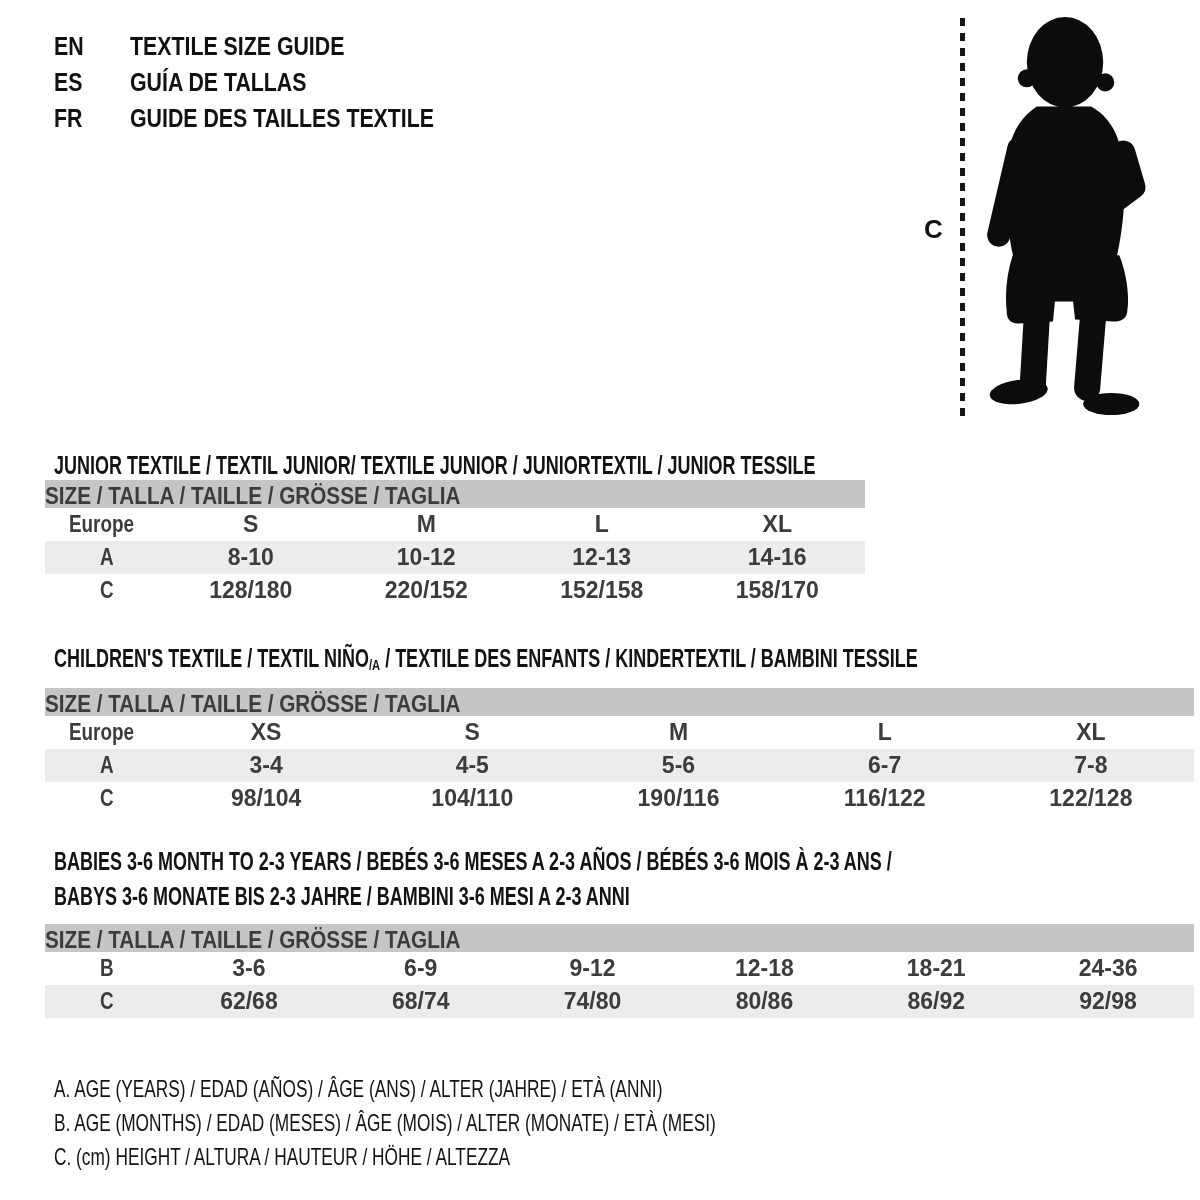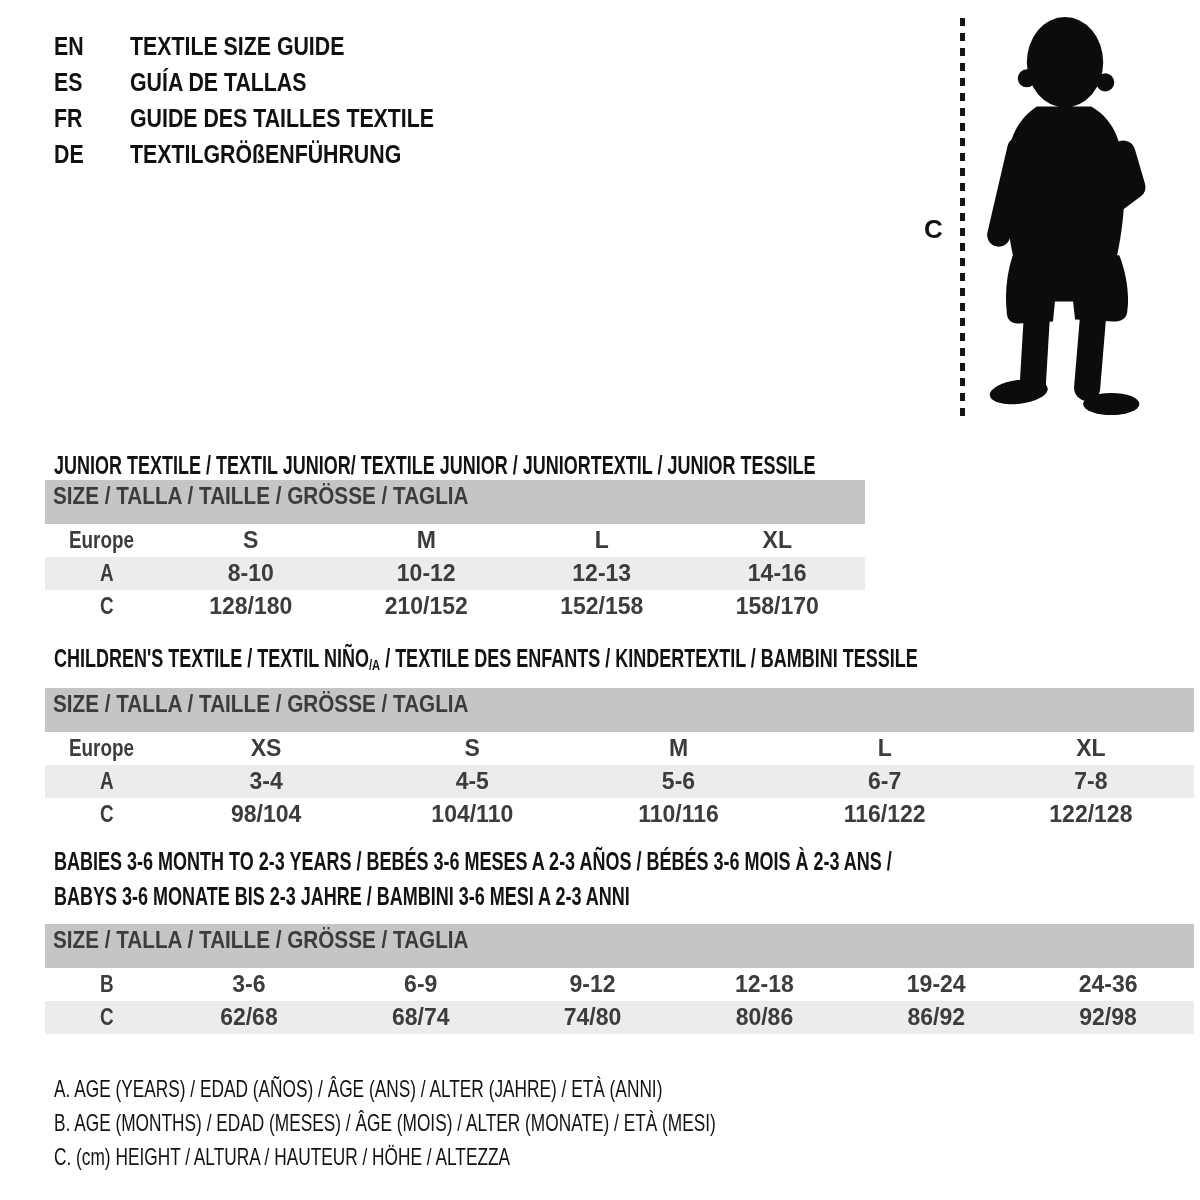--- a/index.html
+++ b/index.html
@@ -25,21 +25,21 @@
   .measure-line { position:absolute; left:948px; top:18px; width:5px; height:398px;
                   background:repeating-linear-gradient(to bottom,#161616 0 8px,transparent 8px 15px); }
   .measure-label{ position:absolute; left:912px; top:214px; font-size:26px; font-weight:bold; }
 
   
   .sec-title { position:absolute; left:42px; font-size:25px; font-weight:bold; line-height:26px; color:#131313; }
   .sub-a { font-size:0.62em; vertical-align:-0.22em; }
 
   
   .size-table { position:absolute; left:33px; color:#3c3c3b; }
-  .size-bar   { height:44px; line-height:32px; background:#c5c5c5; padding-left:8px;
+  .size-bar   { height:28px; line-height:32px; background:#c5c5c5; 
                 font-size:23px; font-weight:bold; color:#3c3c3b; }
   .trow  { display:grid; align-items:center; height:33px; font-size:23px; font-weight:bold; }
   .cols4 { grid-template-columns:118px repeat(4,1fr); }
   .cols5 { grid-template-columns:118px repeat(5,1fr); }
   .cols6 { grid-template-columns:118px repeat(6,1fr); }
   .trow.shaded { background:#ececec; }
   .rlabel { padding-left:9px; text-align:center; }
   .cell   { text-align:center; }
 
   
@@ -56,24 +56,20 @@
       <span class="lang-code"><span class="cond-m">EN</span></span>
       <span class="cond-m">TEXTILE SIZE GUIDE</span>
     </div>
     <div class="lang-row">
       <span class="lang-code"><span class="cond-m">ES</span></span>
       <span class="cond-m">GUÍA DE TALLAS</span>
     </div>
     <div class="lang-row">
       <span class="lang-code"><span class="cond-m">FR</span></span>
       <span class="cond-m">GUIDE DES TAILLES TEXTILE</span>
-    </div>
-    <div class="lang-row">
-      <span class="lang-code"><span class="cond-m">DE</span></span>
-      <span class="cond-m">TEXTILGRÖßENFÜHRUNG</span>
     </div>
   </div>
 
   <div class="measure-line"></div>
   <div class="measure-label">C</div>
 
   <svg class="figure-svg" viewBox="0 0 170 400" aria-hidden="true">
     <g fill="#0c0c0c" stroke="#0c0c0c">
       <ellipse cx="88" cy="48" rx="38" ry="45" stroke="none"></ellipse>
       <circle cx="50" cy="64" r="9" stroke="none"></circle>
@@ -118,21 +114,21 @@
     <div class="trow cols4 shaded">
       <span class="rlabel"><span class="cond-m">A</span></span>
       <span class="cell">8-10</span>
       <span class="cell">10-12</span>
       <span class="cell">12-13</span>
       <span class="cell">14-16</span>
     </div>
     <div class="trow cols4">
       <span class="rlabel"><span class="cond-m">C</span></span>
       <span class="cell">128/180</span>
-      <span class="cell">210/152</span>
+      <span class="cell">220/152</span>
       <span class="cell">152/158</span>
       <span class="cell">158/170</span>
     </div>
   </div>
 
   <div class="sec-title" style="top:645px;">
     <span class="cond"><span>CHILDREN'S TEXTILE / TEXTIL NIÑO</span><span class="sub-a">/A</span><span> / TEXTILE DES ENFANTS / KINDERTEXTIL / BAMBINI TESSILE</span></span>
   </div>
   <div class="size-table" style="top:688px; width:1149px;">
     <div class="size-bar">
@@ -151,21 +147,21 @@
       <span class="cell">3-4</span>
       <span class="cell">4-5</span>
       <span class="cell">5-6</span>
       <span class="cell">6-7</span>
       <span class="cell">7-8</span>
     </div>
     <div class="trow cols5">
       <span class="rlabel"><span class="cond-m">C</span></span>
       <span class="cell">98/104</span>
       <span class="cell">104/110</span>
-      <span class="cell">110/116</span>
+      <span class="cell">190/116</span>
       <span class="cell">116/122</span>
       <span class="cell">122/128</span>
     </div>
   </div>
 
   <div class="sec-title" style="top:848px;">
     <span class="cond">BABIES 3-6 MONTH TO 2-3 YEARS / BEBÉS 3-6 MESES A 2-3 AÑOS / BÉBÉS 3-6 MOIS À 2-3 ANS /</span>
   </div>
   <div class="sec-title" style="top:883px;">
     <span class="cond">BABYS 3-6 MONATE BIS 2-3 JAHRE / BAMBINI 3-6 MESI A 2-3 ANNI</span>
@@ -173,21 +169,21 @@
   <div class="size-table" style="top:924px; width:1149px;">
     <div class="size-bar">
       <span class="cond-b">SIZE / TALLA / TAILLE / GRÖSSE / TAGLIA</span>
     </div>
     <div class="trow cols6">
       <span class="rlabel"><span class="cond-m">B</span></span>
       <span class="cell">3-6</span>
       <span class="cell">6-9</span>
       <span class="cell">9-12</span>
       <span class="cell">12-18</span>
-      <span class="cell">19-24</span>
+      <span class="cell">18-21</span>
       <span class="cell">24-36</span>
     </div>
     <div class="trow cols6 shaded">
       <span class="rlabel"><span class="cond-m">C</span></span>
       <span class="cell">62/68</span>
       <span class="cell">68/74</span>
       <span class="cell">74/80</span>
       <span class="cell">80/86</span>
       <span class="cell">86/92</span>
       <span class="cell">92/98</span>

